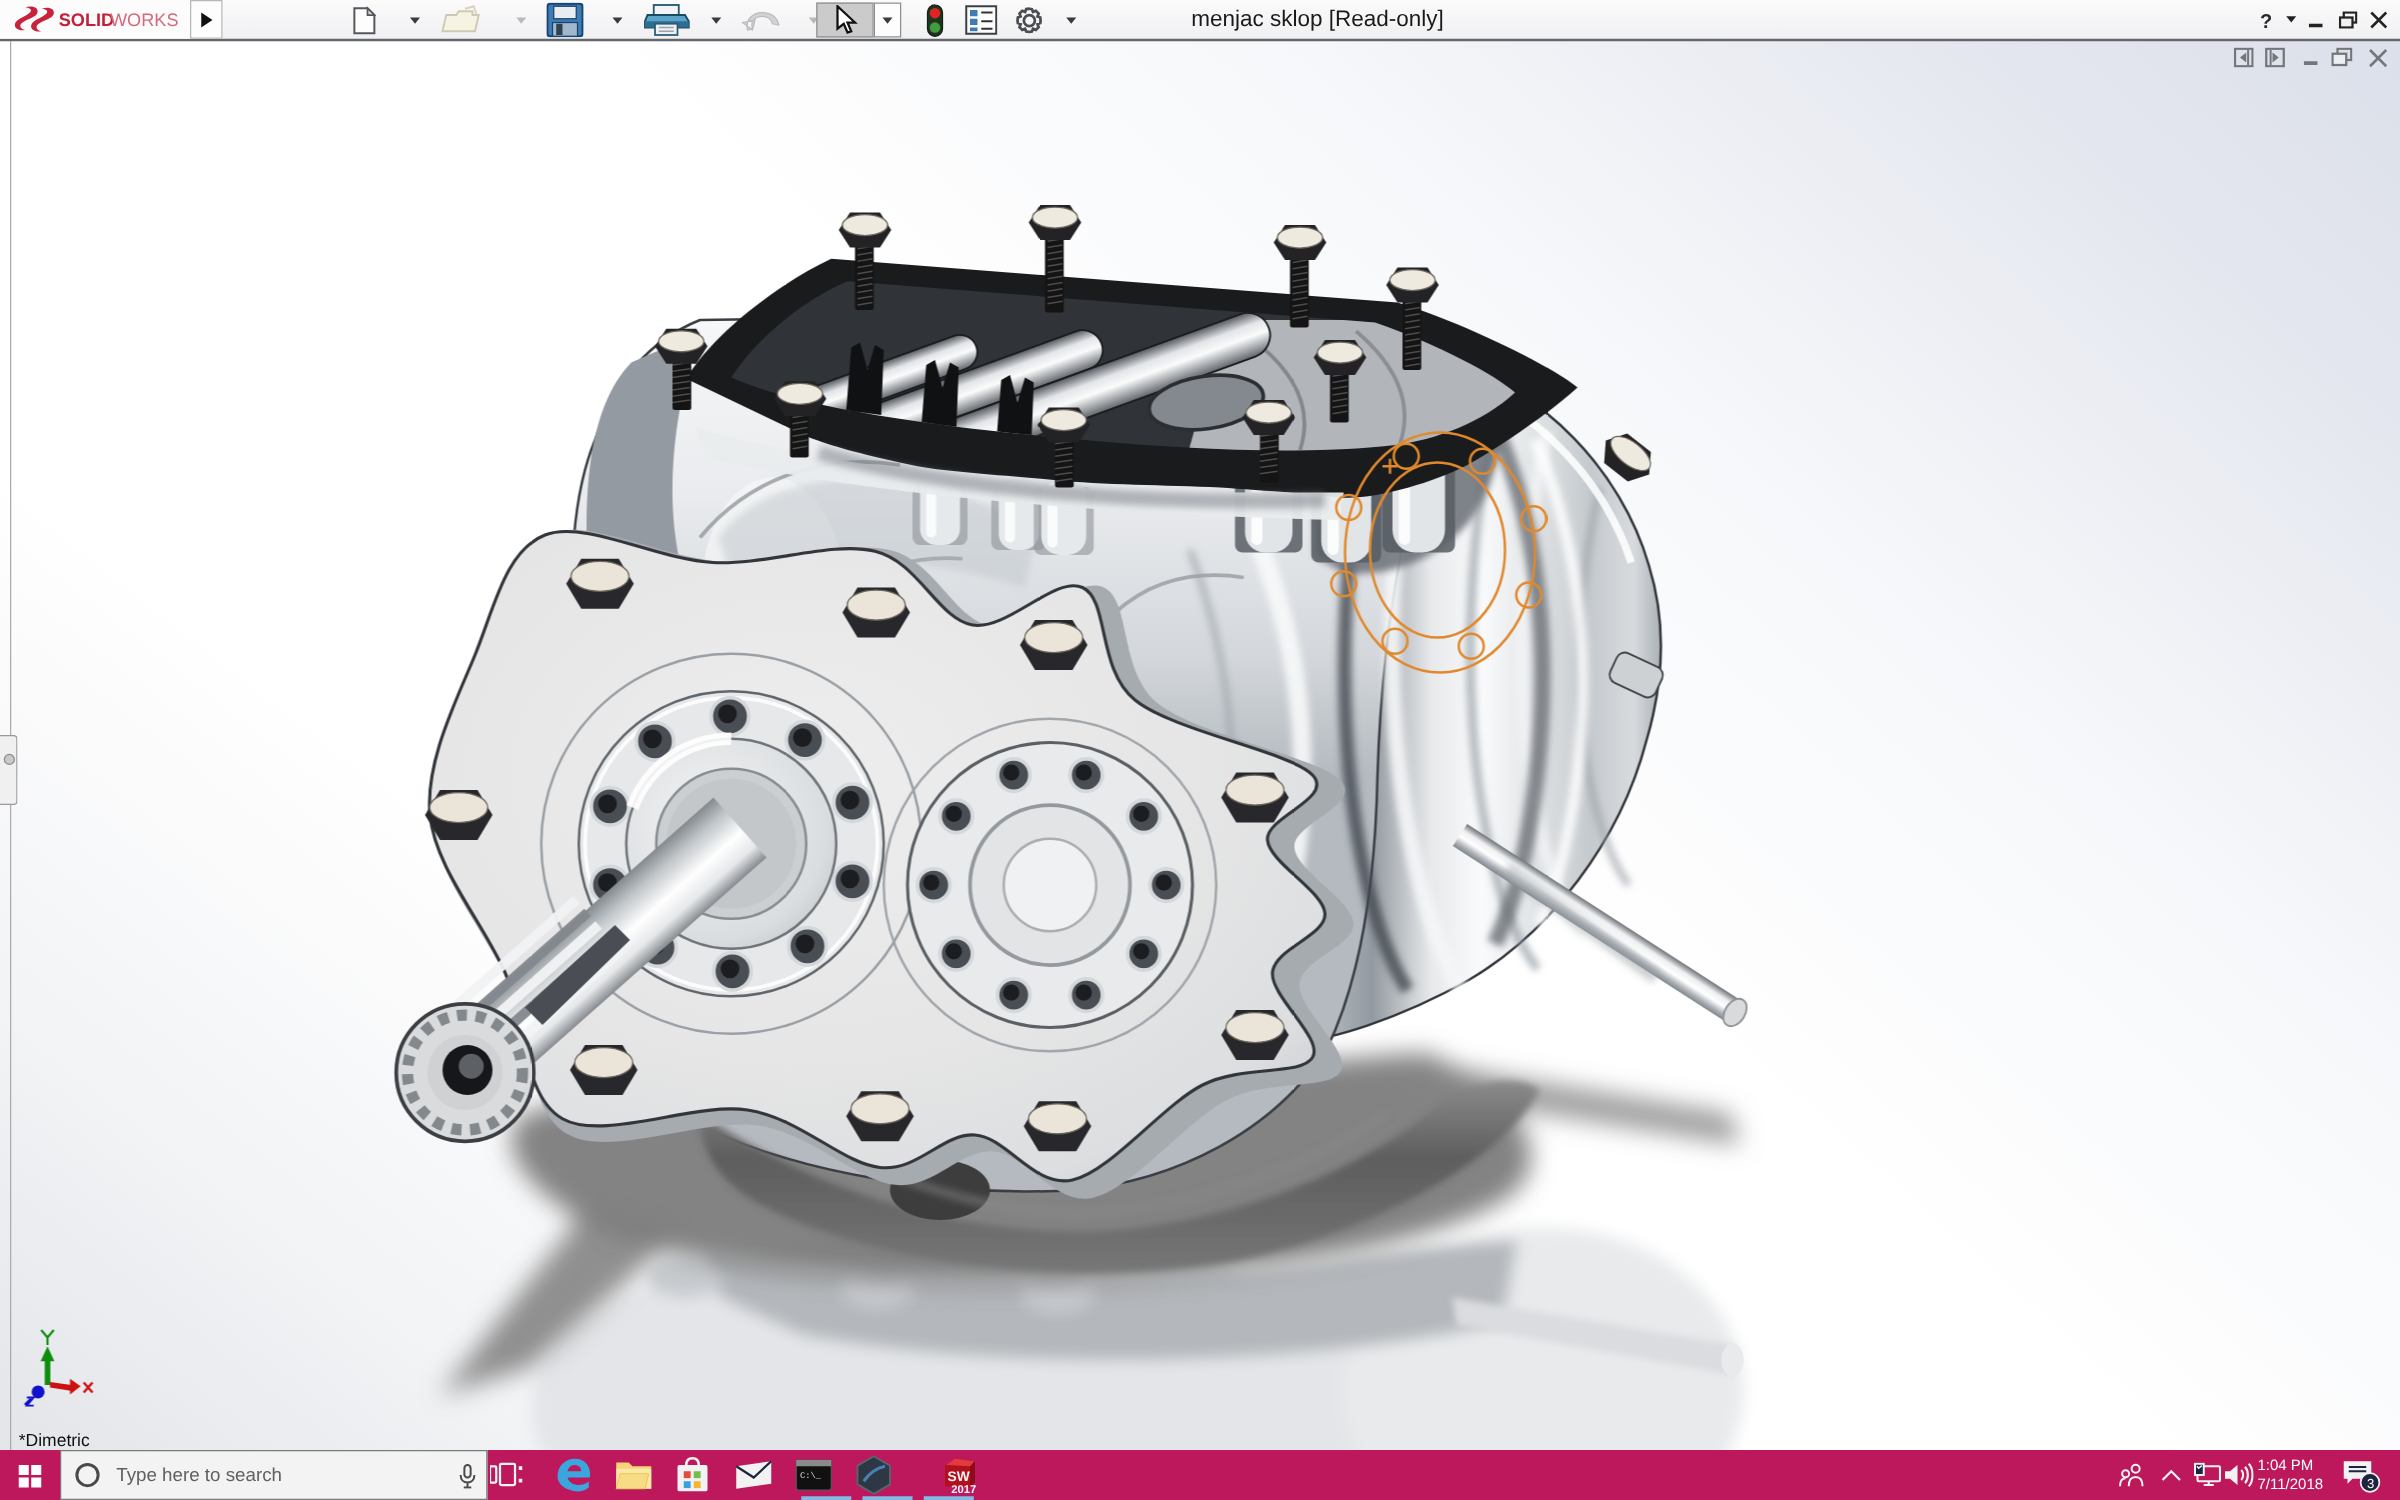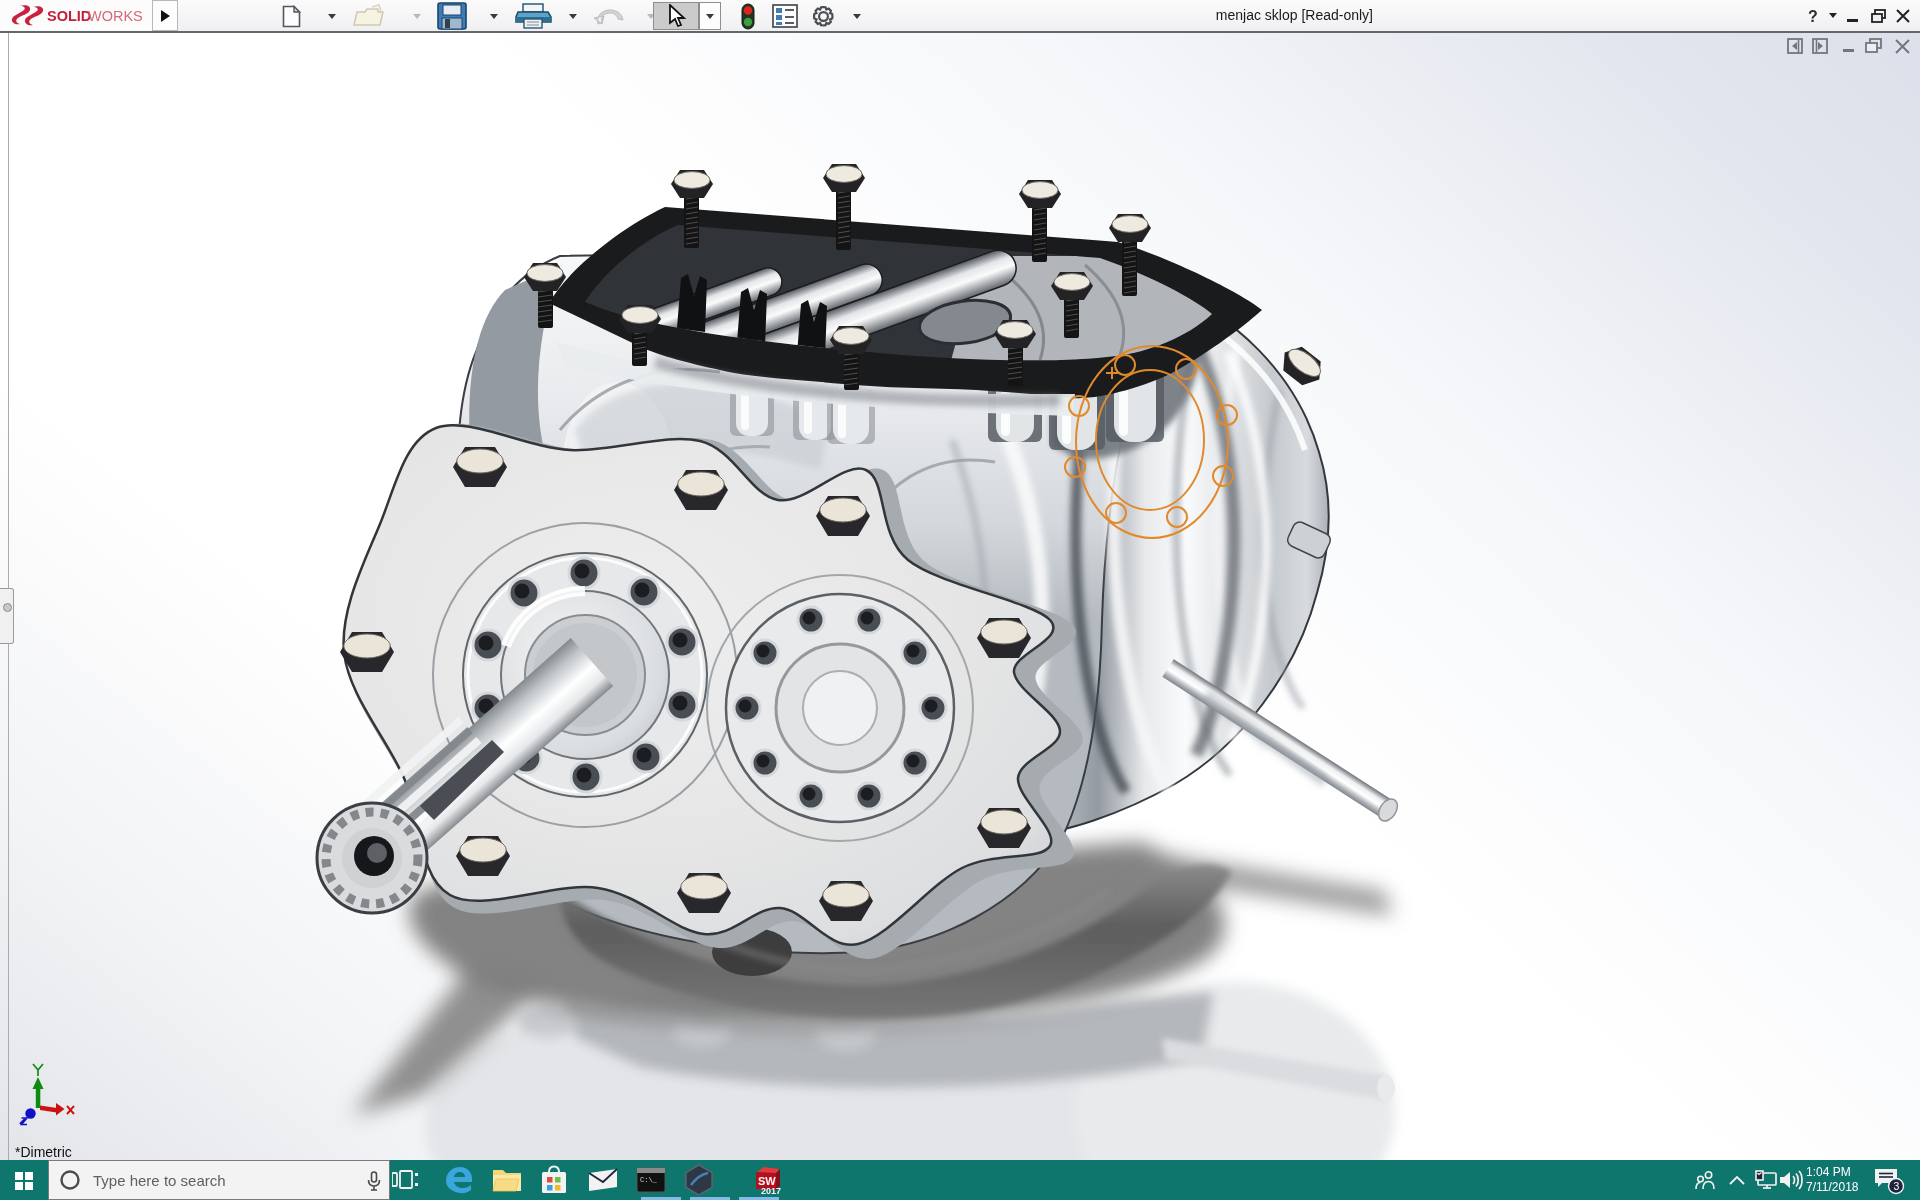--- a/index.html
+++ b/index.html
@@ -1,32 +1,32 @@
 <!DOCTYPE html>
 <html><head><meta charset="utf-8"><style>
 *{margin:0;padding:0;box-sizing:border-box}
 html,body{width:1920px;height:1200px;overflow:hidden;font-family:"Liberation Sans",sans-serif;background:#fff}
 #titlebar{position:absolute;top:0;left:0;width:1920px;height:33px;background:linear-gradient(#fbfbfc,#f0f0f2);border-bottom:2px solid #63666a;z-index:30}
 #logo{position:absolute;left:0;top:0;width:152px;height:31px;background:#fcfcfd}
 #flyout{position:absolute;left:152px;top:0;width:26px;height:31px;background:#fdfdfe;border:1px solid #b8b8b8;display:flex;align-items:center;justify-content:center}
 .tbtn{position:absolute;top:3px;height:26px;display:flex;align-items:center;justify-content:center}
 .caret{width:0;height:0;border-left:4px solid transparent;border-right:4px solid transparent;border-top:5px solid #3a3a3a}
 .caret.dis{border-top-color:#b9b9b9}
-#wtitle{position:absolute;top:0;left:1163px;width:420px;height:31px;line-height:31px;text-align:right;font-size:14px;color:#1a1a1a;transform:translateX(-50%)}
+#wtitle{position:absolute;top:0;left:1163px;width:420px;height:31px;line-height:31px;text-align:left;font-size:18px;color:#1a1a1a;transform:translateX(-50%)}
 .winbtn{position:absolute;top:0;height:31px;color:#333;display:flex;align-items:center;justify-content:center}
 #viewport{position:absolute;top:33px;left:0;width:1920px;height:1127px;z-index:1;
  background:linear-gradient(222deg,#dce0ea 0%,#e3e6ee 10%,rgba(235,238,244,0.45) 28%,rgba(255,255,255,0) 46%),
  linear-gradient(38deg,#e3e5e9 0%,rgba(231,233,237,0.5) 14%,rgba(255,255,255,0) 30%),#ffffff}
 #leftline{position:absolute;top:33px;left:8px;width:1px;height:1127px;background:#ababab;z-index:6}
 #lefttab{position:absolute;top:588px;left:0;width:14px;height:56px;background:#f0f0f1;border:1px solid #9a9a9a;border-left:none;border-radius:0 3px 3px 0;z-index:7}
 #lefttab:before{content:"";position:absolute;left:3px;top:14px;width:7px;height:7px;border-radius:50%;background:#c9c9c9;border:1px solid #8d8d8d}
 #docbtns{position:absolute;top:38px;right:10px;z-index:8;display:flex;gap:9px;align-items:center;color:#73777c}
 #scene{position:absolute;top:0;left:0;z-index:2}
 #dimetric{position:absolute;left:15px;top:1144px;font-size:14px;font-weight:normal;color:#101010;z-index:9}
-#taskbar{position:absolute;top:1160px;left:0;width:1920px;height:40px;background:#0f766e;z-index:40}
+#taskbar{position:absolute;top:1160px;left:0;width:1920px;height:40px;background:#be185d;z-index:40}
 #startbtn{position:absolute;left:0;top:0;width:48px;height:40px}
 #searchbox{position:absolute;left:48px;top:0;width:342px;height:40px;background:#f3f3f3;border:1px solid #7a7a7a;display:flex;align-items:center}
 #searchbox .stext{color:#606060;font-size:15px;margin-left:12px}
 .tico{position:absolute;top:0;width:48px;height:40px;display:flex;align-items:center;justify-content:flex-start}
 .uline{position:absolute;top:37px;height:3px;width:40px;background:#85b9e6}
 .clock{font-size:12px;color:#fff;line-height:15px}
 </style></head><body>
 
 <div id="titlebar">
   <div id="logo">

